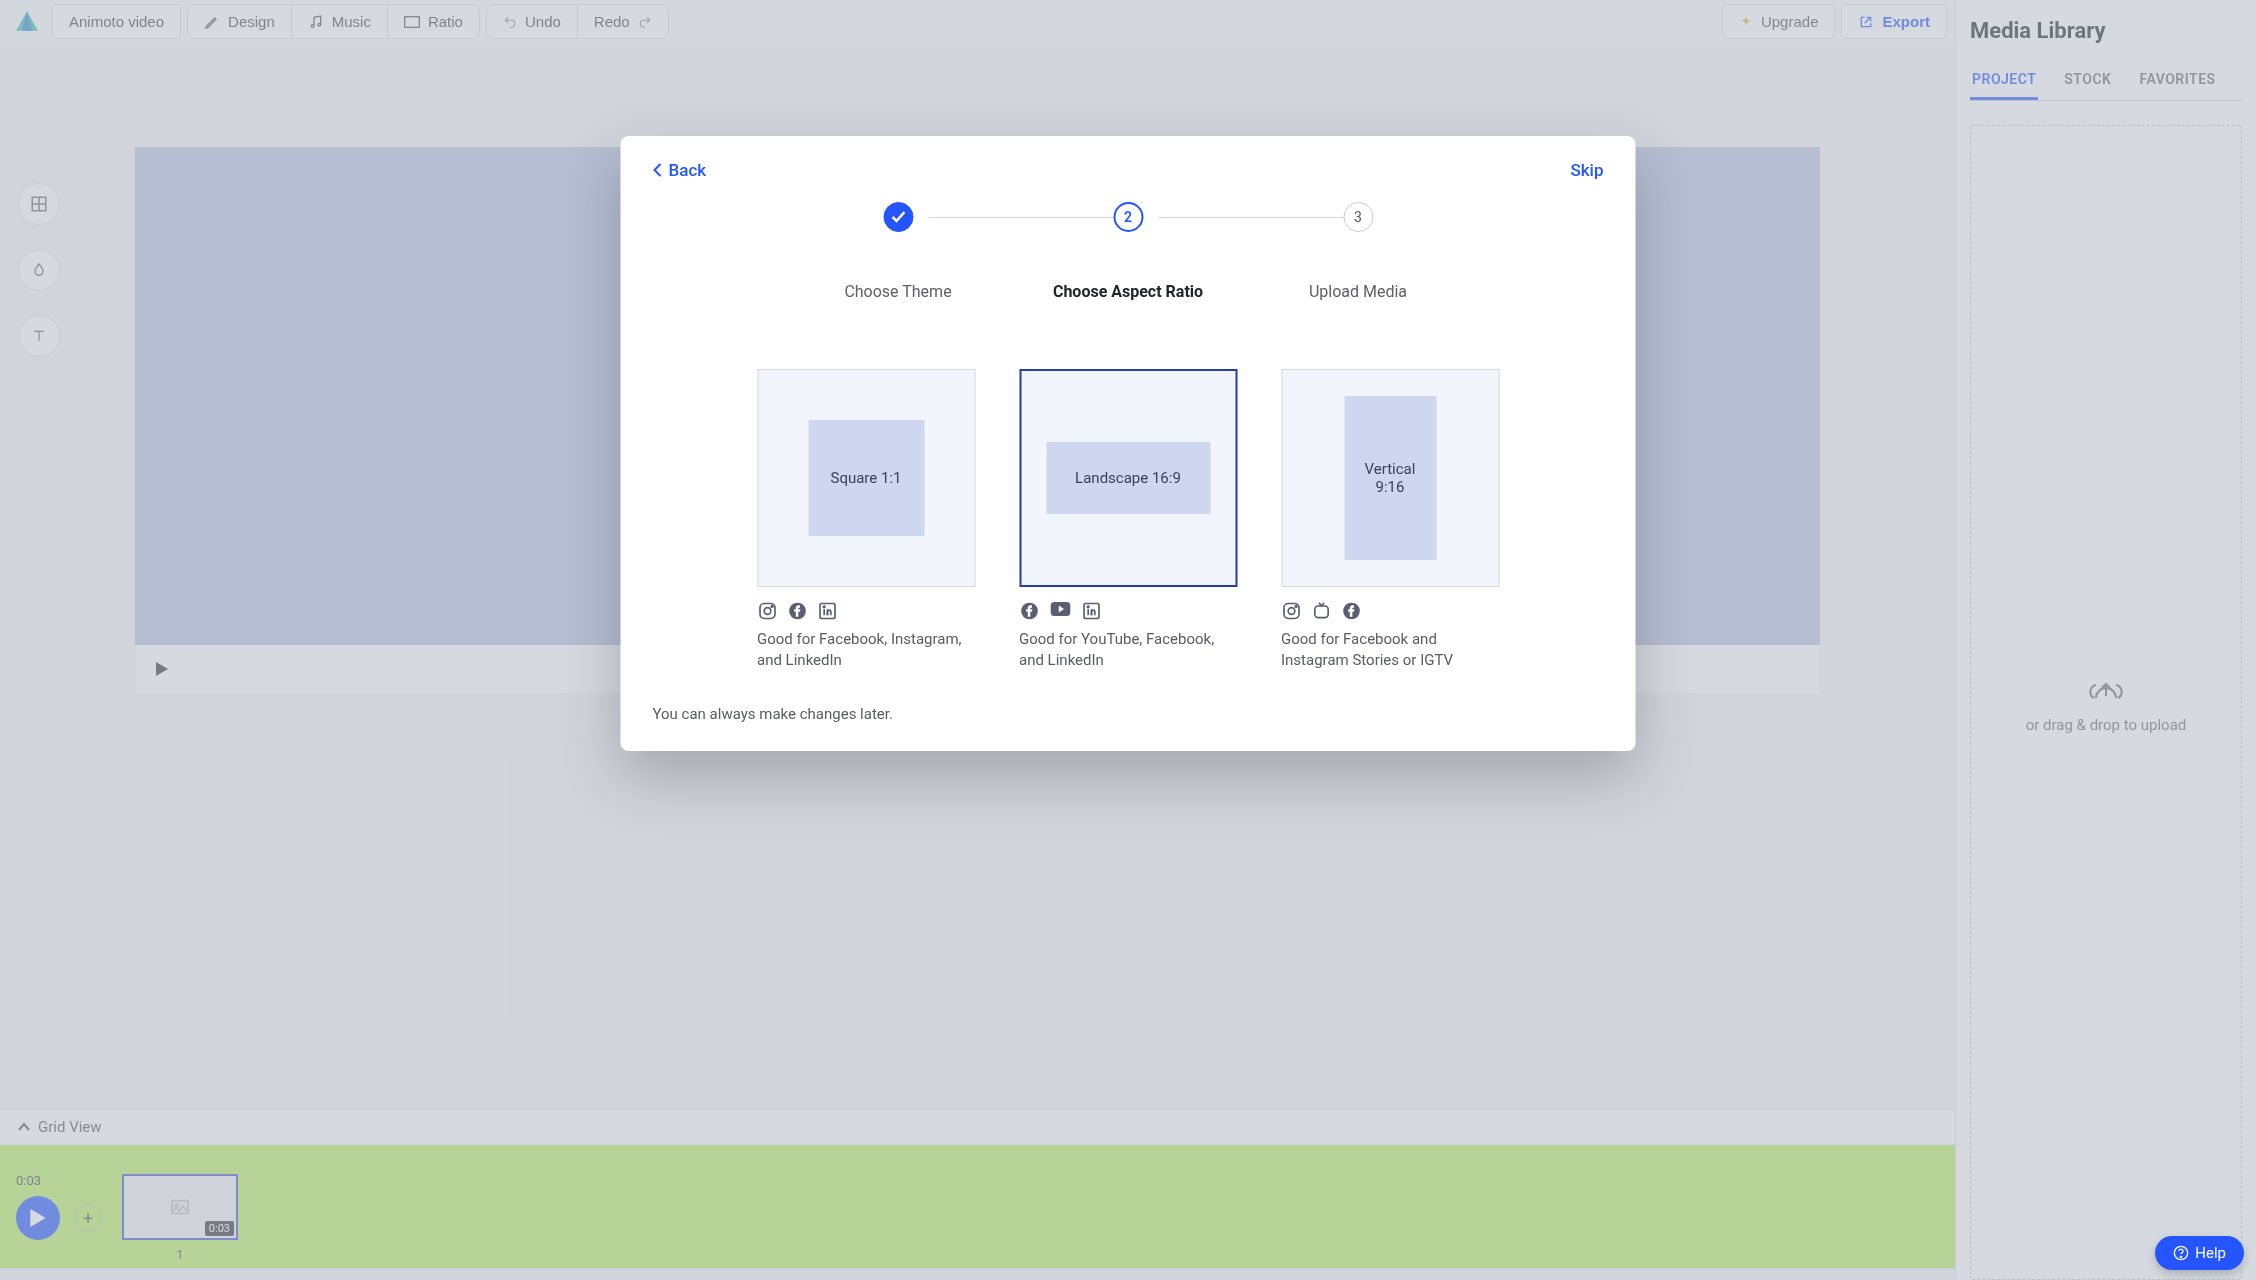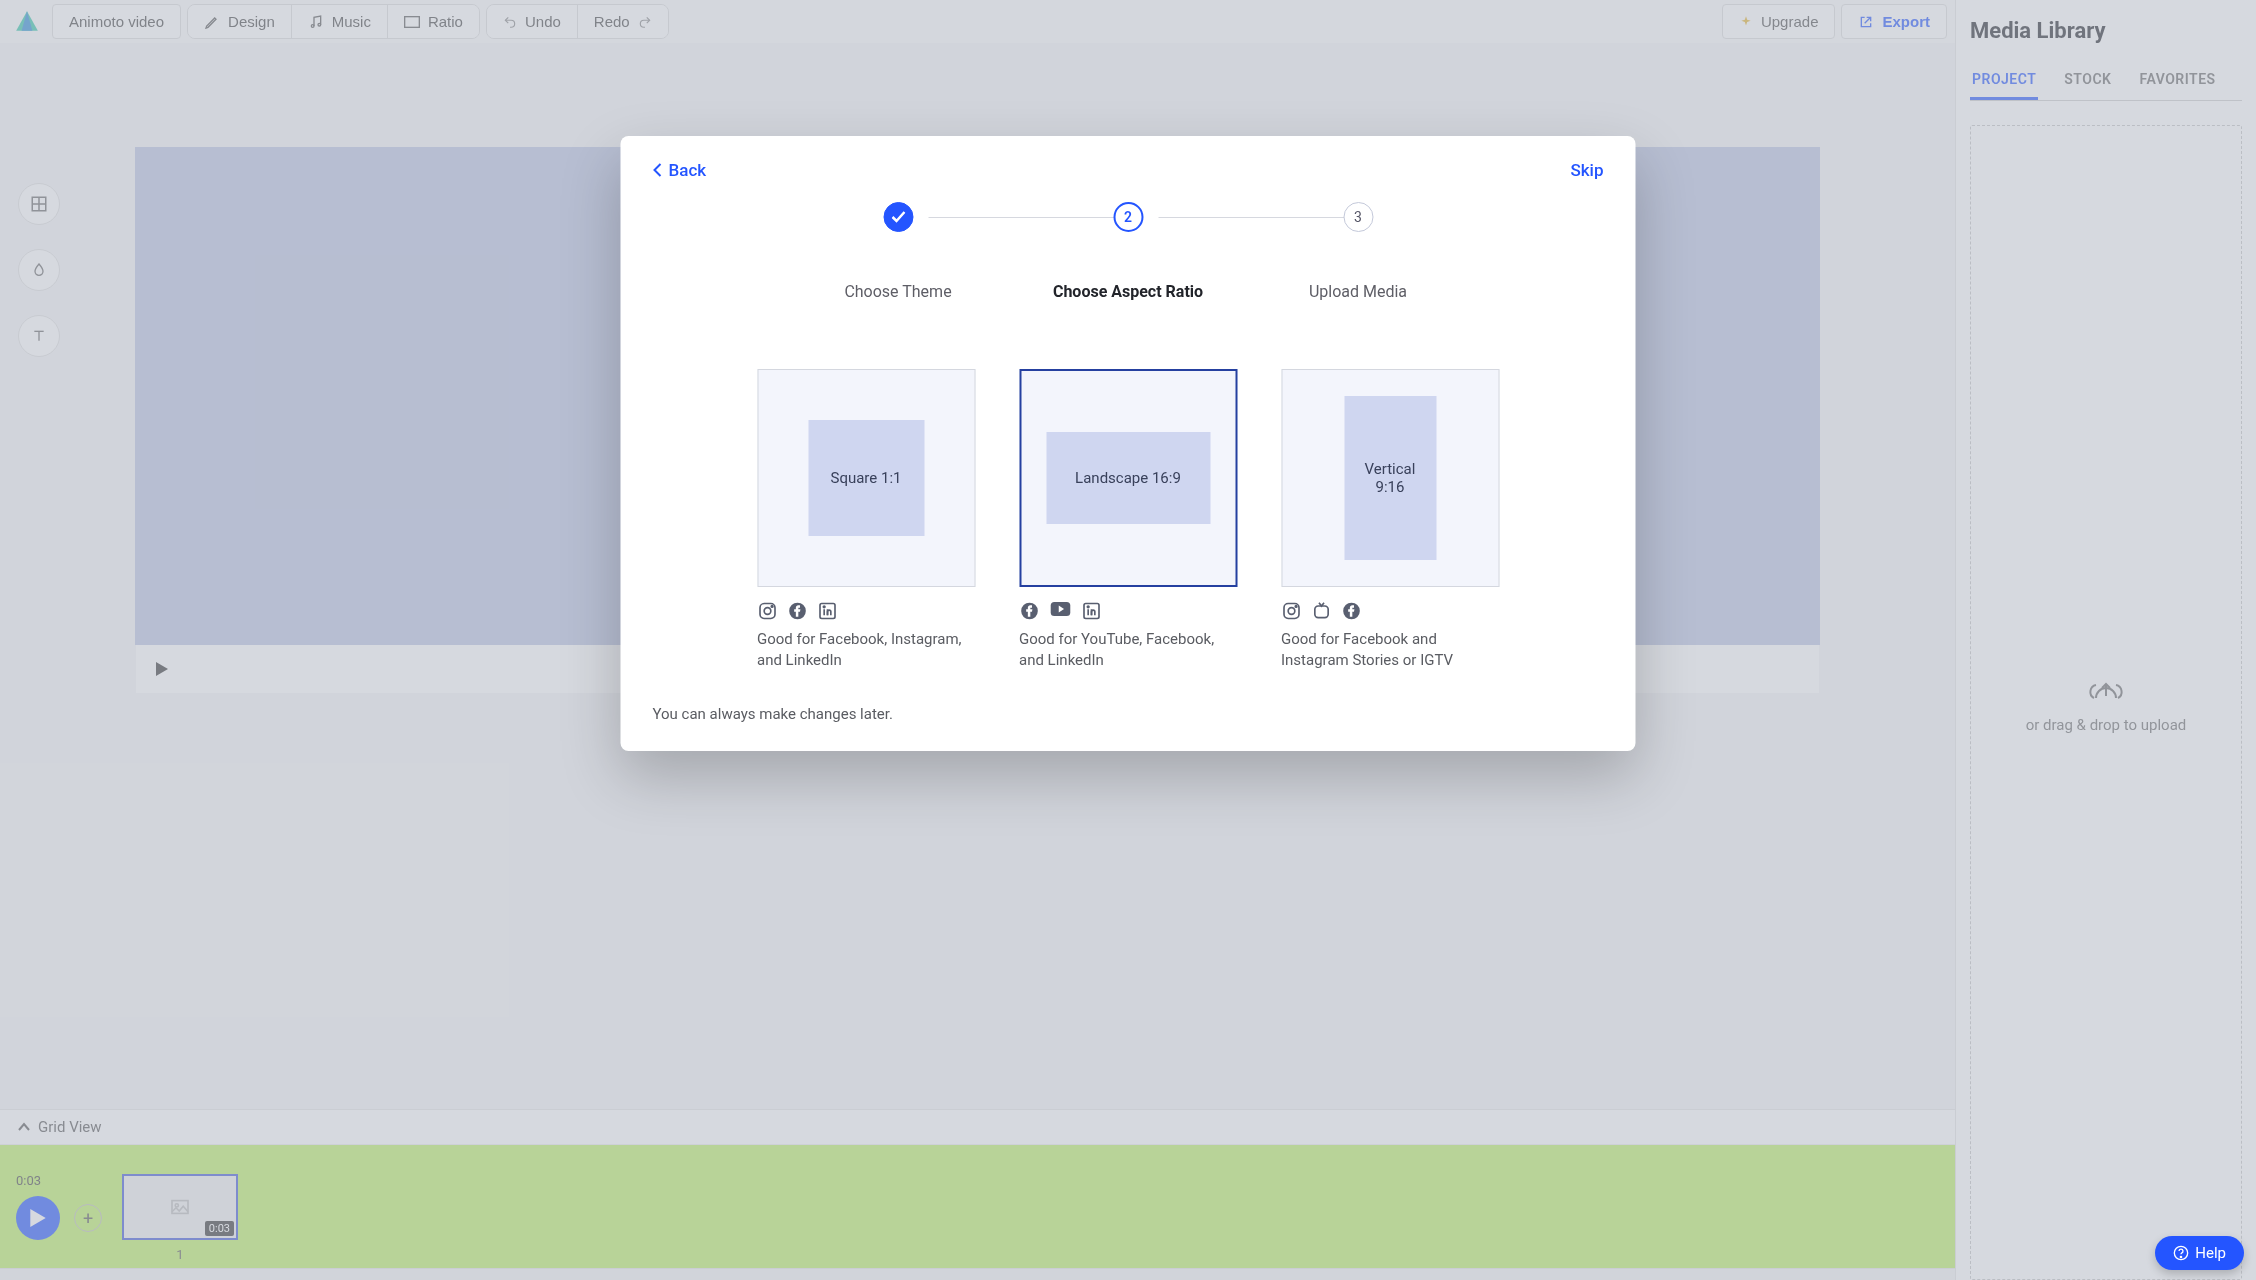--- a/index.html
+++ b/index.html
@@ -55,21 +55,21 @@
   .step.current .step-label { color:#22242a; font-weight:700;}
   .step-line { position:absolute; top:15px; height:1px; background:#d6d8df; }
   #line1 { left:calc(50% - 230px + 30px); width:200px;}
   #line2 { left:calc(50% + 30px); width:200px;}
   .ratio-row { margin-top:68px; display:flex; justify-content:center; gap:44px;}
   .ratio-card { width:218px; display:flex; flex-direction:column; }
   .ratio-box { height:218px; border:1px solid #d4d7df; background:#F3F5FC; display:flex; align-items:center; justify-content:center; cursor:pointer;}
   .ratio-box.selected { border:2px solid #2540a0;}
   .ratio-shape { background:#CFD6F0; display:flex; align-items:center; justify-content:center; text-align:center; color:#39415b; font-size:15px;}
   .sq { width:116px; height:116px;}
-  .ls { width:164px; height:92px;}
+  .ls { width:164px; height:72px;}
   .vt { width:92px; height:164px; flex-direction:column;}
   .social-icons { display:flex; gap:10px; margin-top:14px; color:#595f70;}
   .ratio-desc { margin-top:8px; color:#5a5c62; font-size:15px; line-height:1.4;}
   .modal-note { margin-top:34px; color:#5a5c62; font-size:15px;}
   .help-button { position:fixed; right:12px; bottom:10px; background:#2455FF; color:#fff; border-radius:20px; padding:8px 18px; display:flex; align-items:center; gap:6px; font-size:15px; box-shadow:0 4px 10px rgba(0,0,0,0.2); z-index:40; cursor:pointer;}
   svg { display:block; }
 </style>
 </head>
 <body>
 

